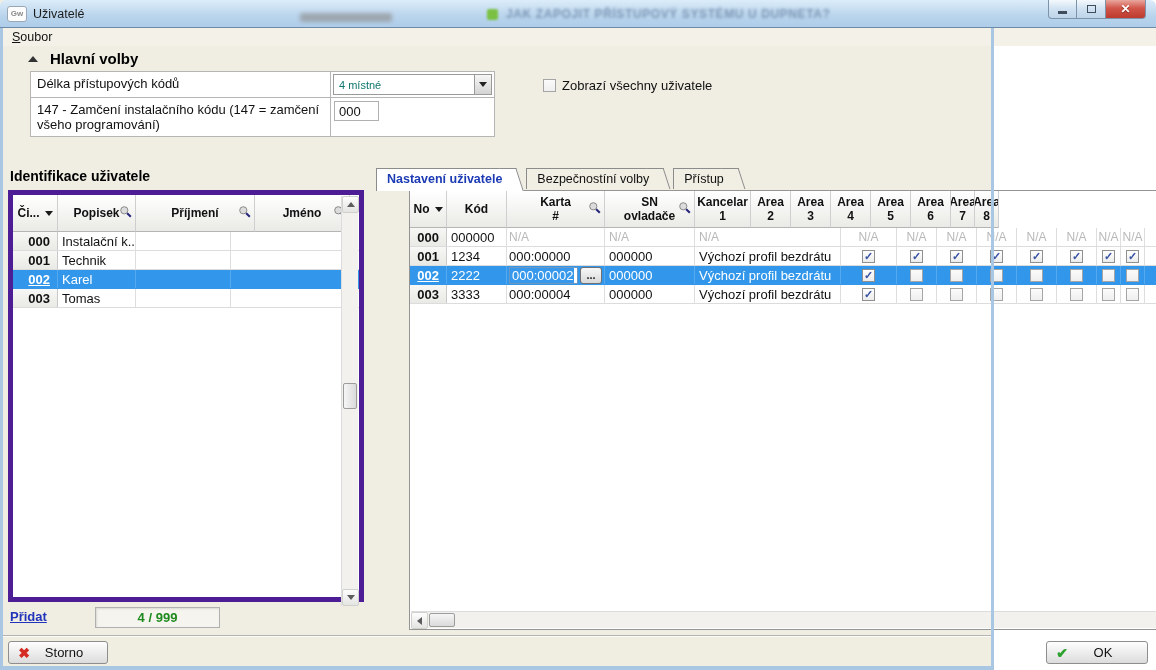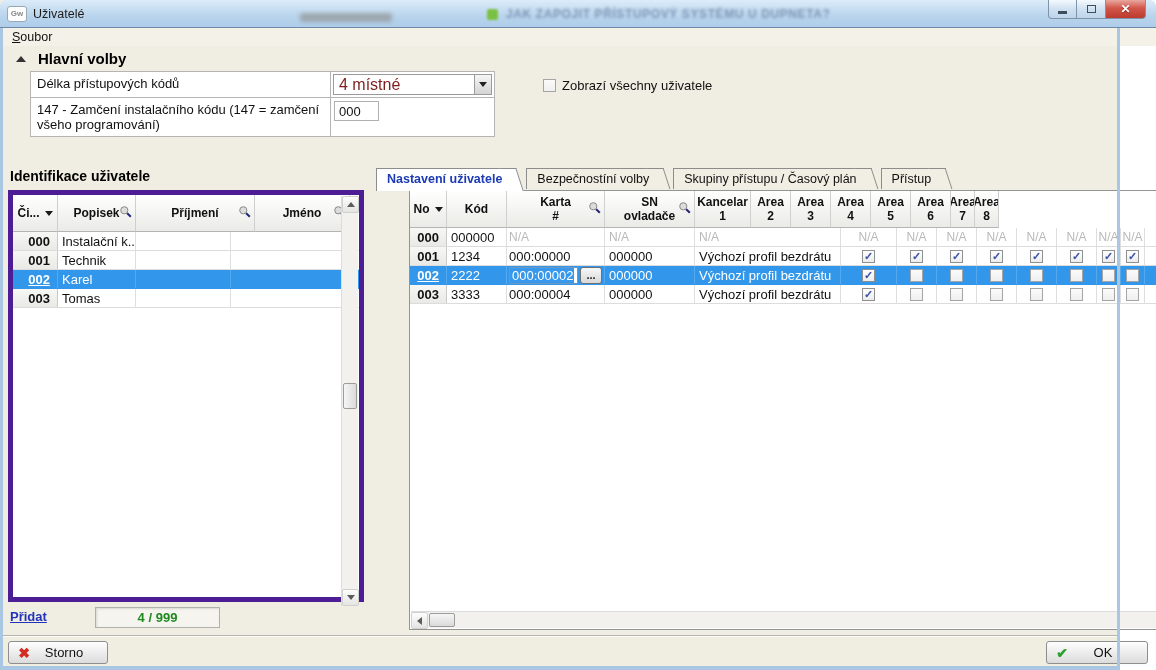--- a/index.html
+++ b/index.html
@@ -1,17 +1,17 @@
 <!DOCTYPE html>
 <html><head>
 <meta charset="utf-8">
 <style>
   * { box-sizing: border-box; margin: 0; padding: 0; }
   html,body { width:1156px; height:670px; background:#fff; font-family:"Liberation Sans", sans-serif; overflow:hidden; }
-  .window { position:relative; width:1120px; height:670px; background:#f0eee2; }
+  .window { position:relative; width:994px; height:670px; background:#f0eee2; }
 
   
   .edge { position:absolute; background:#a9c7e3; z-index:50; }
   .edge.l { left:0; top:28px; bottom:0; width:3px; }
   .edge.r { right:0; top:28px; bottom:0; width:3px; }
   .edge.b { left:0; right:0; bottom:0; height:4px; }
 
   .titlebar { position:absolute; left:0; top:0; width:1156px; height:28px;
     background:linear-gradient(#dcecf9,#b9d4ec 60%,#aecdea); border-bottom:1px solid #6d8ba6;
     border-radius:6px 6px 0 0; display:flex; align-items:center; }
@@ -35,32 +35,32 @@
   .glyph-min { width:9px; height:3px; background:#3f4c59; margin-top:6px; }
   .glyph-max { width:9px; height:8px; border:1px solid #3f4c59; background:transparent; }
   .glyph-close { color:#fff; font-size:12px; font-weight:bold; text-shadow:0 1px 1px #7d2018; }
 
   .menubar { position:absolute; left:0; top:28px; width:1156px; height:18px; background:#f4f2e8;
     display:flex; align-items:center; }
   .menu-item { display:inline-block; font-size:12.5px; color:#111; padding:1px 6px; margin-left:6px; }
   .menu-item::first-letter { text-decoration:underline; }
 
   
-  .section-hdr { position:absolute; left:12px; top:50px; display:flex; align-items:center; }
+  .section-hdr { position:absolute; left:24px; top:50px; display:flex; align-items:center; }
   .tri-up { width:0; height:0; border-left:5px solid transparent; border-right:5px solid transparent;
     border-bottom:6px solid #333; margin:0 12px 0 4px; }
   .section-title { font-size:15px; font-weight:bold; color:#000; }
 
   .opt-box { position:absolute; left:30px; top:72px; width:465px; }
   .opt-row { display:flex; border:1px solid #b5b5b5; background:#fff; margin-top:-1px; }
   .opt-label { width:300px; border-right:1px solid #b5b5b5; padding:4px 6px; font-size:13px; color:#111; }
   .opt-ctrl { flex:1; display:flex; align-items:center; padding:2px; }
 
   .combo { display:flex; width:100%; height:21px; border:1px solid #9a9a9a; background:#fff; align-items:center; }
-  .combo-text { flex:1; font-size:16px; padding-left:5px; color:#7f1d1d; }
+  .combo-text { flex:1; font-size:11px; padding-left:5px; color:#0f766e; }
   .combo-btn { width:17px; height:100%; border-left:1px solid #9a9a9a;
     background:linear-gradient(#f6f6f6,#d4d4d4); display:flex; align-items:center; justify-content:center; }
   .tri-dn { width:0; height:0; border-left:4px solid transparent; border-right:4px solid transparent;
     border-top:5px solid #222; }
 
   .cb { display:inline-flex; width:13px; height:13px; border:1px solid #8f8f8f;
     background:linear-gradient(#fff,#ececec); align-items:center; justify-content:center;
     font-size:11px; line-height:11px; font-weight:bold; color:#3952a2; flex:0 0 auto; }
   .cb.off { background:linear-gradient(#fbfbfb,#efefef); border-color:#a5a5a5; }
 
@@ -279,21 +279,20 @@
           <span class="arr d"></span>
         </span>
     </div>
   </div>
   <span class="add-link">Přidat</span>
   <div class="counter">4 / 999</div>
 
   <div class="rpanel-tabs" id="tabBar">
       <div class="tab active"><span class="tl">Nastavení uživatele</span></div>
       <div class="tab "><span class="tl">Bezpečnostíní volby</span></div>
-      <div class="tab "><span class="tl">Skupiny přístupu / Časový plán</span></div>
       <div class="tab "><span class="tl">Přístup</span></div>
     </div>
   <div class="rtable">
     <div class="thead" id="rightHead">
         <div class="hcell" style="width:37px">
           <span class="hline">
             <span>No</span>
             <span class="hsort"></span>
           </span>
         </div>

